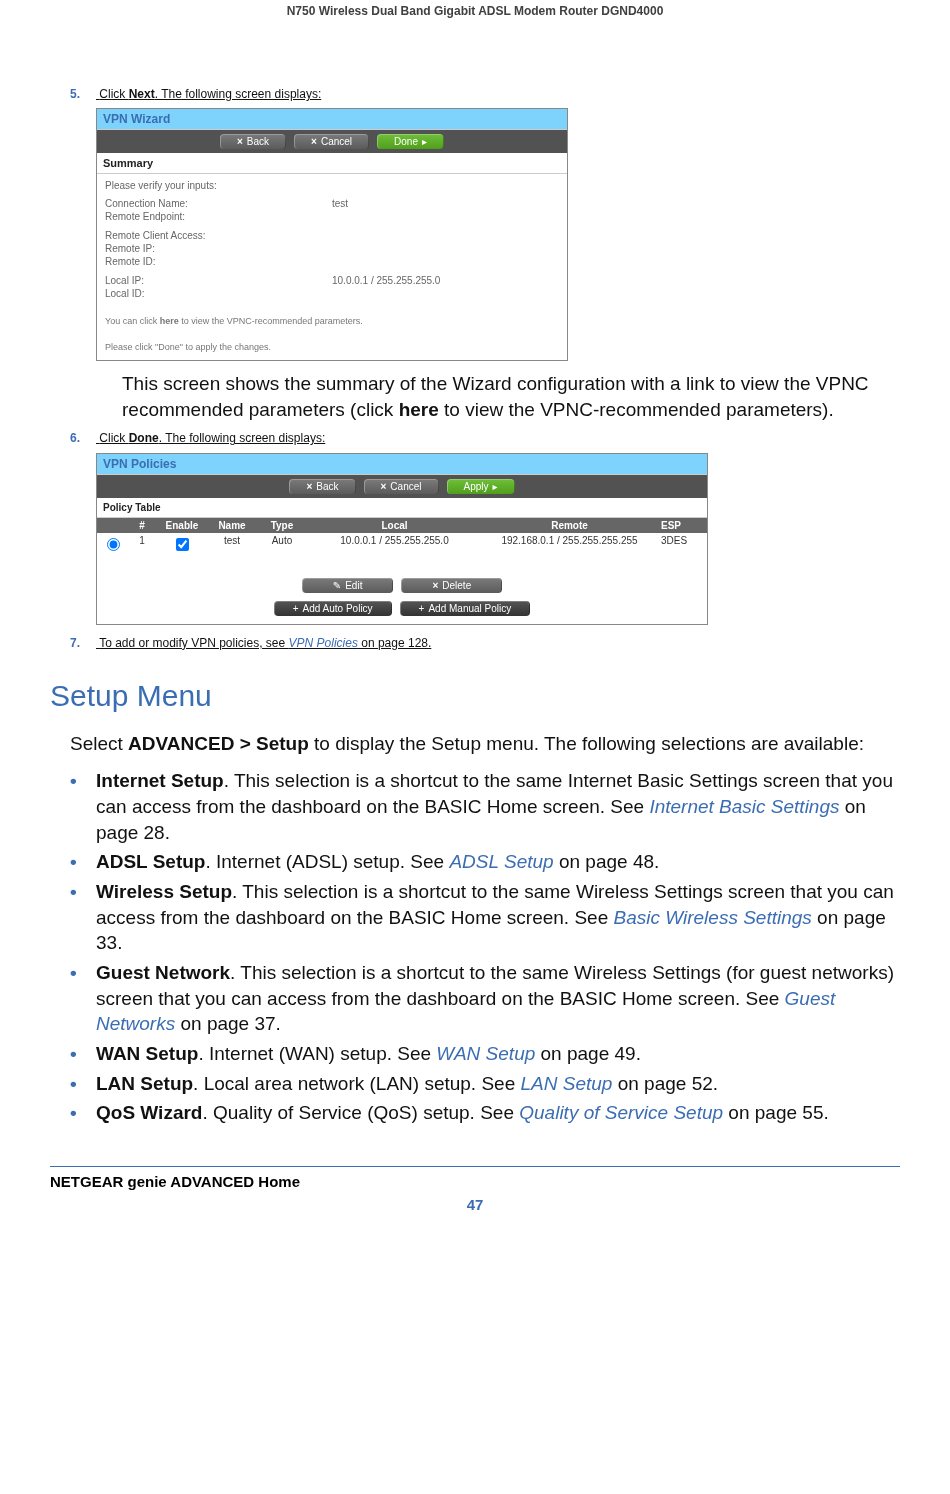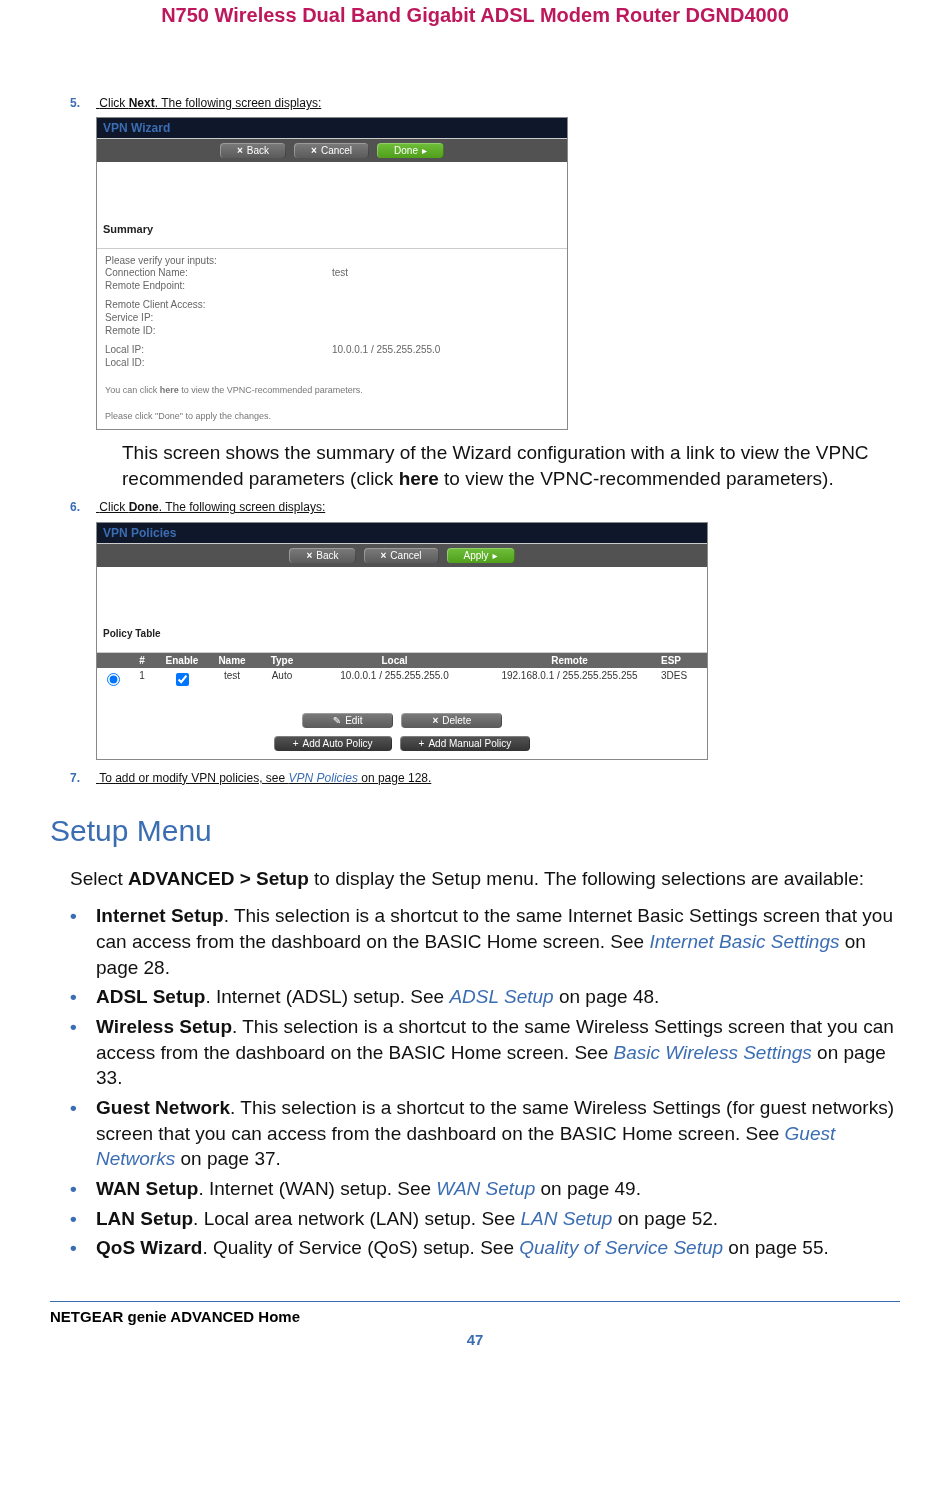--- a/index.html
+++ b/index.html
@@ -9,23 +9,23 @@
     background: #fff;
     width: 950px;
   }
   .page {
     padding: 0 50px 20px 50px;
     box-sizing: border-box;
   }
   .doc-header {
     text-align: center;
     font-weight: bold;
-    font-size: 20px;
+    font-size: 12px;
     padding: 4px 0 60px 0;
-    color: #be185d;
+    color: #404040;
   }
   .step-num {
     color: #3b6db3;
     font-weight: bold;
     display: inline-block;
     width: 26px;
   }
   .step-line {
     margin: 8px 0 6px 20px;
     font-size: 12px;
@@ -75,21 +75,21 @@
   
   .screenshot {
     border: 1px solid #888;
     margin: 6px 0 10px 46px;
     background: #fff;
   }
   .ss1 { width: 470px; }
   .ss2 { width: 610px; }
 
   .ss-titlebar {
-    background: #0f172a;
+    background: #7dd3fc;
     color: #3b6db3;
     font-weight: bold;
     font-size: 12px;
     padding: 3px 6px;
     border-bottom: 1px solid #ccc;
   }
   .ss-btnrow {
     background: #525252;
     padding: 4px 0;
     display: flex;
@@ -108,25 +108,24 @@
     border-right:1px solid rgba(0,0,0,0.3);
     box-shadow: inset 0 1px 0 rgba(255,255,255,0.25);
   }
   .btn-gray { background: linear-gradient(#7b7b7b,#5b5b5b); }
   .btn-green { background: linear-gradient(#6fbf3a,#4f9f1a); }
   .btn-dark { background: linear-gradient(#555,#333); }
   .ss-x { font-weight:bold; }
   .ss-subhead {
     font-weight: bold;
     font-size: 11px;
-    padding: 13px 6px;
+    padding: 4px 6px;
     border-bottom: 1px solid #ccc;
     background:#fff;
     color:#222;
-    margin-top:48px;
   }
   .ss-body {
     font-size: 10px;
     color: #666;
     padding: 6px 8px 8px 8px;
   }
   .ss-row { display:flex; padding:1px 0;}
   .ss-l { flex:1; }
   .ss-r { flex:1; }
   .ss-note { margin-top:16px; color:#777; font-size:9px;}
@@ -189,36 +188,36 @@
           <span class="ss-x">×</span>
           <span>Cancel</span>
         </div>
       <div class="ss-btn btn-green">
           <span>Done</span>
           <span>▸</span>
         </div>
     </div>
     <div class="ss-subhead">Summary</div>
     <div class="ss-body">
-      <div style="">Please verify your inputs:</div>
+      <div style="margin-bottom:6px;">Please verify your inputs:</div>
       <div class="ss-row">
           <div class="ss-l">Connection Name:</div>
           <div class="ss-r">test</div>
         </div>
       <div class="ss-row">
           <div class="ss-l">Remote Endpoint:</div>
           <div class="ss-r"></div>
         </div>
       <div style="height:6px;"></div>
       <div class="ss-row">
           <div class="ss-l">Remote Client Access:</div>
           <div class="ss-r"></div>
         </div>
       <div class="ss-row">
-          <div class="ss-l">Service IP:</div>
+          <div class="ss-l">Remote IP:</div>
           <div class="ss-r"></div>
         </div>
       <div class="ss-row">
           <div class="ss-l">Remote ID:</div>
           <div class="ss-r"></div>
         </div>
       <div style="height:6px;"></div>
       <div class="ss-row">
           <div class="ss-l">Local IP:</div>
           <div class="ss-r">10.0.0.1 / 255.255.255.0</div>

